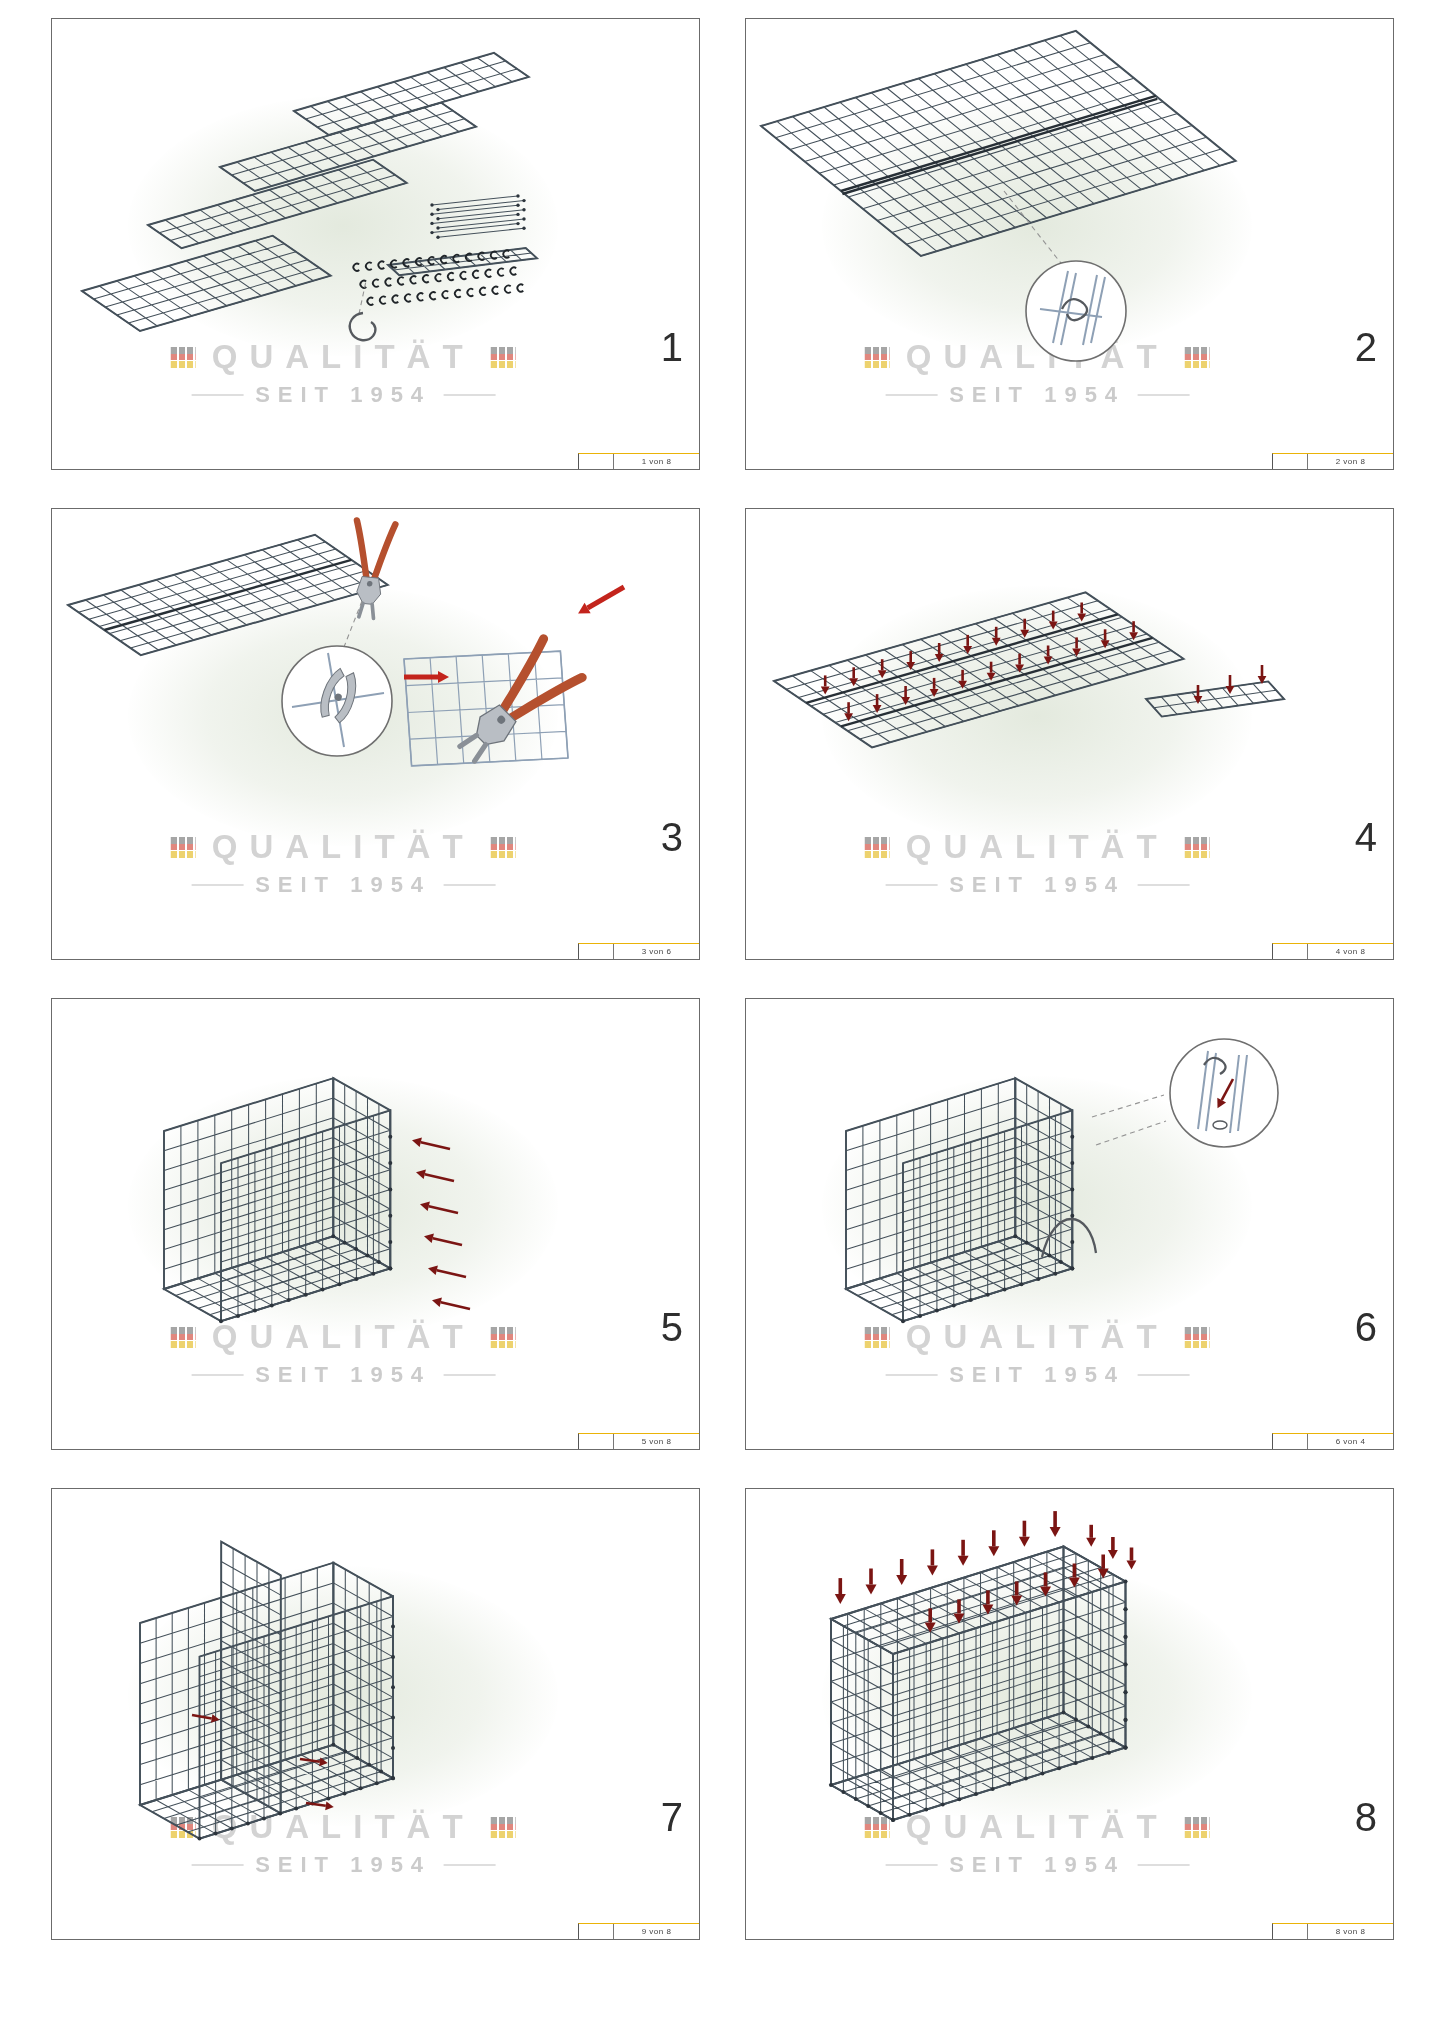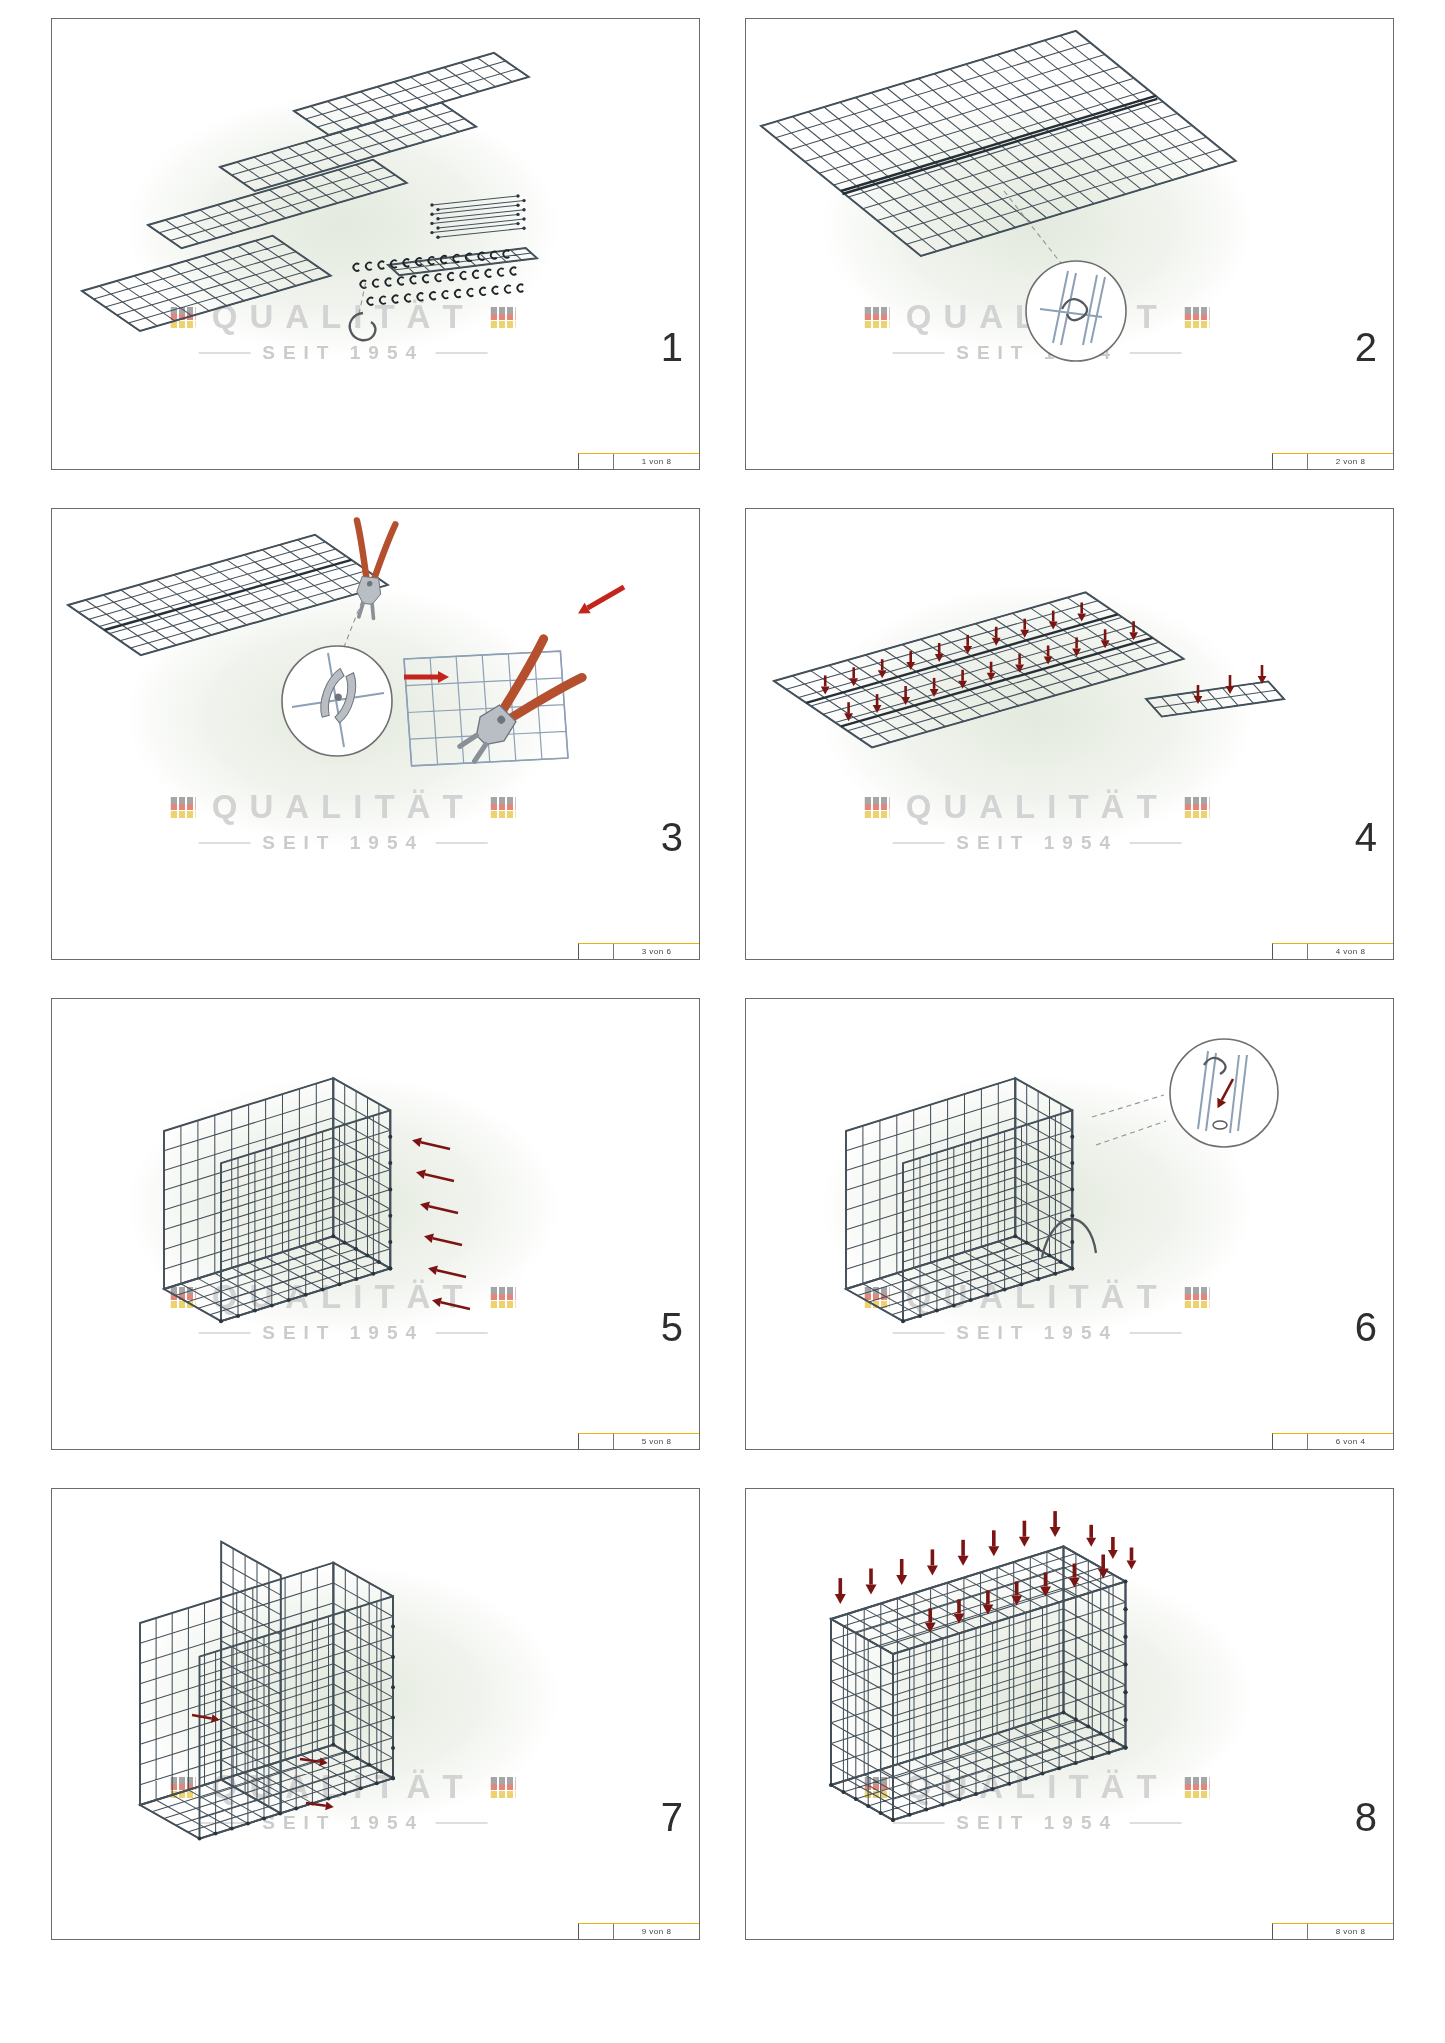--- a/index.html
+++ b/index.html
@@ -15,27 +15,27 @@
     box-sizing:border-box;overflow:hidden;
   }
   
   .watermark{position:absolute;inset:0;pointer-events:none;}
   .wm-ellipse{
     position:absolute;left:45%;top:46%;width:430px;height:260px;
     transform:translate(-50%,-50%);border-radius:50%;
     background:radial-gradient(ellipse at center, rgba(169,188,152,.32) 0%, rgba(169,188,152,.17) 45%, rgba(169,188,152,0) 72%);
   }
   .wm-body{position:absolute;left:45%;top:62%;transform:translate(-50%,0);text-align:center;white-space:nowrap;}
-  .wm-row1{display:flex;align-items:center;justify-content:center;gap:16px;}
+  .wm-row1{display:flex;align-items:center;justify-content:center;gap:16px;margin-top:40px;}
   .wm-line1{
     font-size:33px;font-weight:600;letter-spacing:12px;
     color:var(--watermark-text-gray,#d3d3d3);
   }
   .wm-line2{
-    margin-top:6px;font-size:19px;font-weight:700;letter-spacing:8px;
+    margin-top:6px;font-size:22px;font-weight:700;letter-spacing:8px;
     color:#cbcbcb;display:flex;align-items:center;justify-content:center;gap:12px;
   }
   .wm-line2::before,.wm-line2::after{content:"";height:2px;background:#dedede;flex:0 0 52px;}
   .flag{
     display:inline-block;width:25px;height:21px;opacity:.8;
     background-image:
       repeating-linear-gradient(90deg,transparent 0 6px,#ffffff 6px 8px),
       linear-gradient(var(--flag-black,#909090) 0 31%,#ffffff 31% 35%,var(--flag-red,#d96a5f) 35% 64%,#ffffff 64% 68%,var(--flag-gold,#e9c84b) 68% 100%);
   }
   

